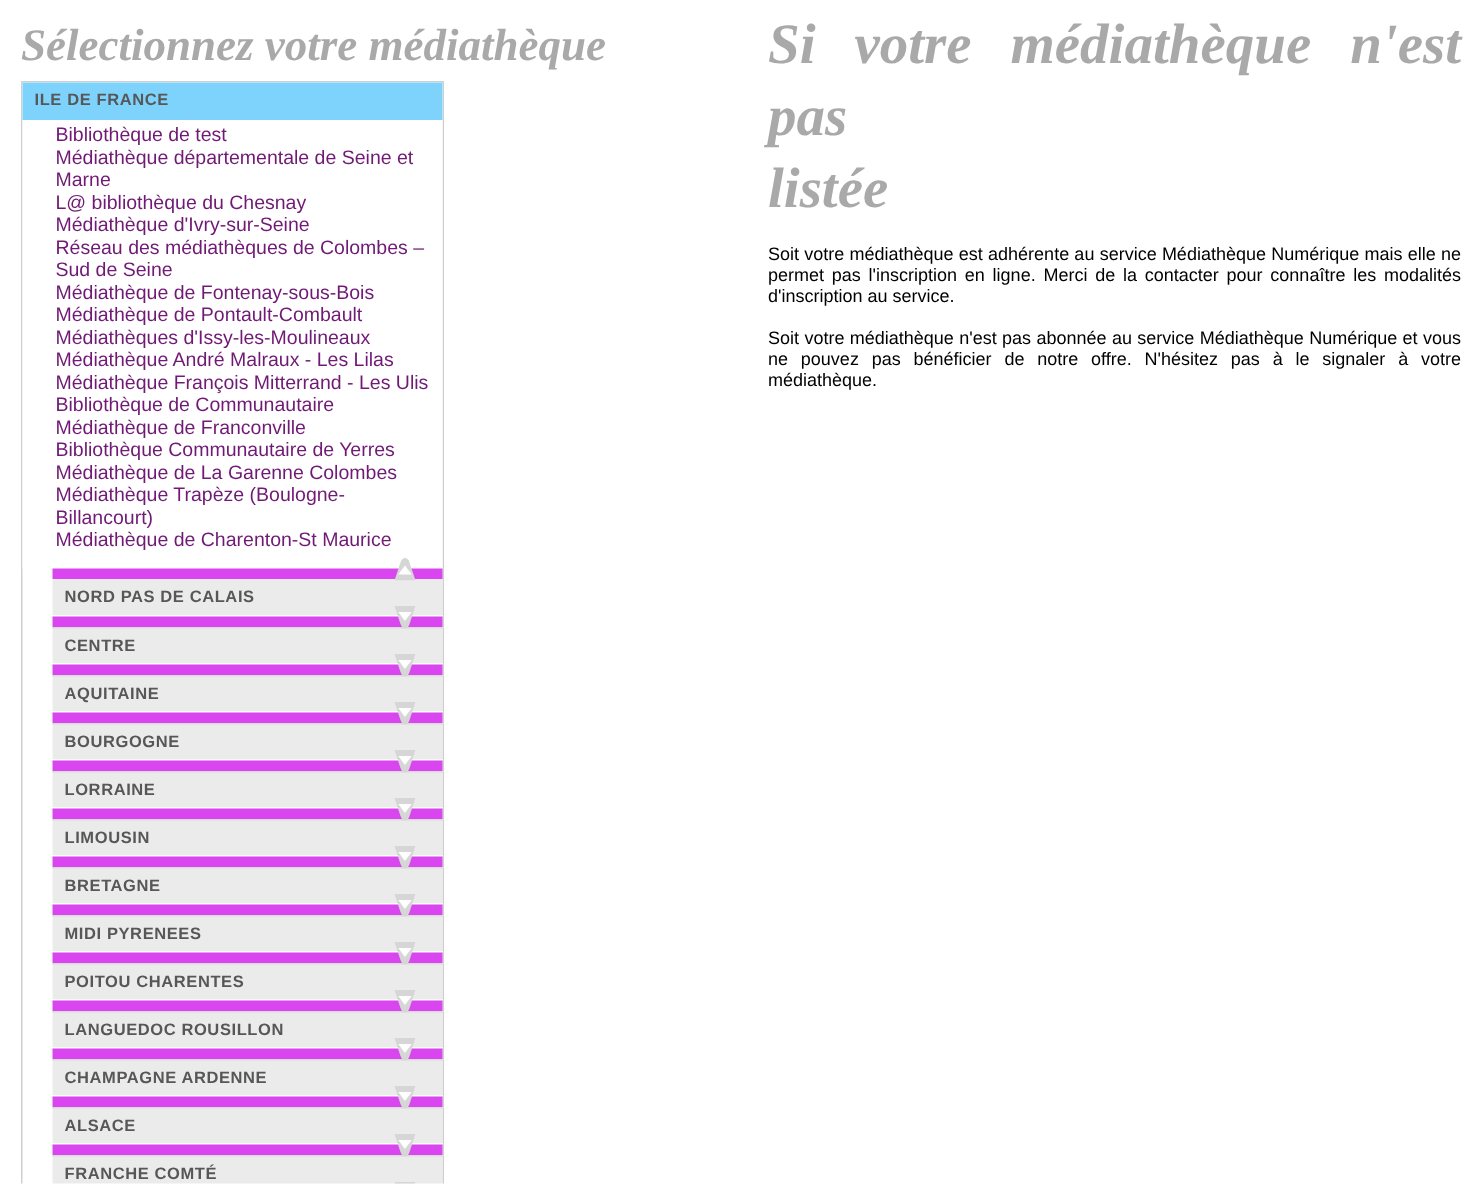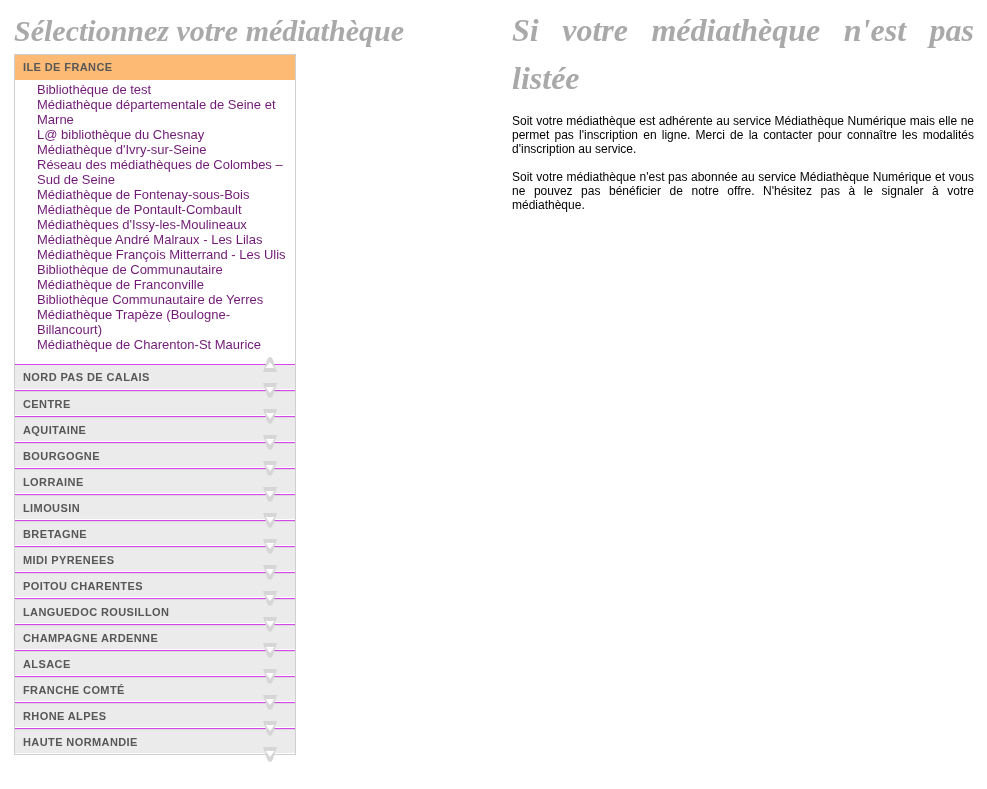--- a/index.html
+++ b/index.html
@@ -39,21 +39,21 @@
     margin: 0;
     -webkit-font-smoothing: antialiased;
   }
   .heading-left {
     font-size: 30px;
     line-height: 46px;
     padding-top: 8px;
     white-space: nowrap;
   }
   .heading-right {
-    font-size: 32px;
+    font-size: 38px;
     line-height: 48px;
     padding-top: 6px;
     text-align: justify;
     text-align-last: justify;
   }
   .heading-right .h-line {
     display: block;
   }
   .heading-right .h-line.last {
     text-align-last: left;
@@ -71,21 +71,21 @@
   .acc-section {
     position: relative;
   }
 
   
   .acc-section.open {
     background: #ffffff;
     padding-bottom: 10px;
   }
   .acc-section.open > .acc-header {
-    background: #fdba74;
+    background: #7dd3fc;
     border-bottom: none;
   }
 
   .acc-header {
     font-size: 11px;
     font-weight: bold;
     letter-spacing: 0.4px;
     color: #575757;
     padding: 7px 10px 7px 8px;
     background: #ebebeb;
@@ -95,21 +95,22 @@
     line-height: 11px;
     text-transform: uppercase;
     cursor: pointer;
     user-select: none;
     position: relative;
   }
   .acc-section.collapsed + .acc-section.collapsed > .acc-header {
     border-top: 1px solid #d9d9d9;
   }
   .acc-section.collapsed {
-    border-top: 1px solid #d946ef;
+    border-top: 7px solid #d946ef;
+    margin-left: 20px;
   }
   .acc-section.open {
     border-top: none;
   }
 
   .acc-body {
     padding: 2px 6px 2px 22px;
   }
   .acc-item {
     font-size: 13px;
@@ -172,20 +173,21 @@
         <div class="acc-item"><a href="#">Médiathèque d'Ivry-sur-Seine</a></div>
         <div class="acc-item"><a href="#">Réseau des médiathèques de Colombes – Sud de Seine</a></div>
         <div class="acc-item"><a href="#">Médiathèque de Fontenay-sous-Bois</a></div>
         <div class="acc-item"><a href="#">Médiathèque de Pontault-Combault</a></div>
         <div class="acc-item"><a href="#">Médiathèques d'Issy-les-Moulineaux</a></div>
         <div class="acc-item"><a href="#">Médiathèque André Malraux - Les Lilas</a></div>
         <div class="acc-item"><a href="#">Médiathèque François Mitterrand - Les Ulis</a></div>
         <div class="acc-item"><a href="#">Bibliothèque de Communautaire</a></div>
         <div class="acc-item"><a href="#">Médiathèque de Franconville</a></div>
         <div class="acc-item"><a href="#">Bibliothèque Communautaire de Yerres</a></div>
+        <div class="acc-item"><a href="#">Médiathèque de La Garenne Colombes</a></div>
         <div class="acc-item"><a href="#">Médiathèque Trapèze (Boulogne-Billancourt)</a></div>
         <div class="acc-item"><a href="#">Médiathèque de Charenton-St Maurice</a></div>
       </div>
       <span class="chevron">
         <svg width="30" height="15" viewBox="0 0 30 15" xmlns="http://www.w3.org/2000/svg">
           <path d="M8 15 L12 3 Q13 0 15 0 Q17 0 18 3 L22 15 Z" fill="#d6d6d6"></path>
           <path d="M10.5 11 L15 5 L19.5 11 Z" fill="#ffffff"></path>
         </svg>
       </span>
     </div>

